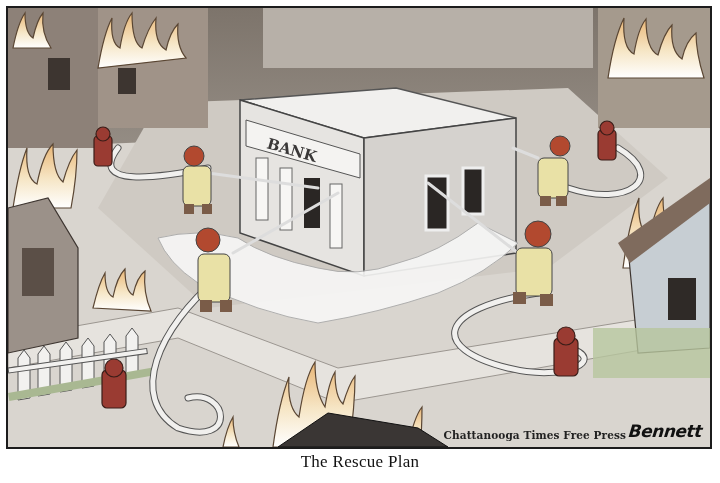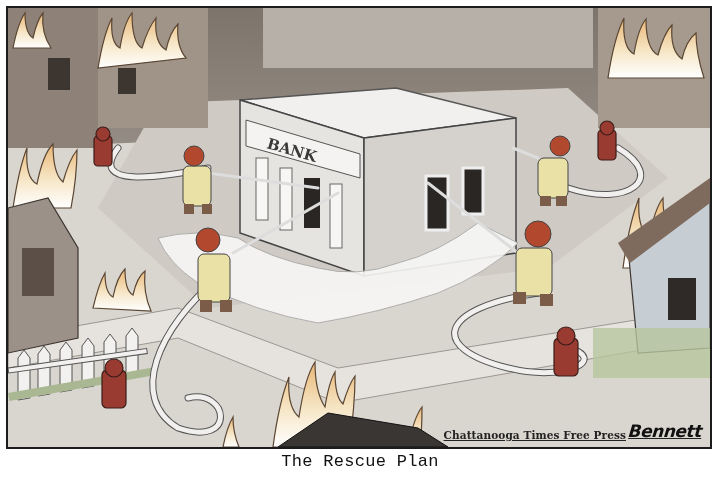--- a/index.html
+++ b/index.html
@@ -9,29 +9,29 @@
     }
     .panel {
       position: absolute; left: 6px; top: 6px; width: 706px; height: 443px;
       border: 2px solid #1c1c1c; box-sizing: border-box; overflow: hidden;
       background: #b9b4ad;
     }
     .panel svg { position: absolute; left: 0; top: 0; }
     .credit {
       position: absolute; right: 8px; bottom: 6px;
       font-family: "DejaVu Serif", serif; font-weight: bold; font-size: 10.5px;
-      color: #222; letter-spacing: 0.1px; display: flex; align-items: flex-end; gap: 3px; text-decoration: underline;
+      color: #222; letter-spacing: 0.1px; display: flex; align-items: flex-end; gap: 3px;
     }
     .credit .sig {
       font-family: "DejaVu Sans", sans-serif; font-size: 17px; font-weight: bold;
       color: #111; font-style: italic; letter-spacing: -0.5px; transform: skewX(-6deg);
     }
     .caption {
       position: absolute; left: 0; top: 452px; width: 720px; text-align: center;
-      font-family: Liberation Mono, monospace; font-size: 17px; color: #111;
+      font-family: Liberation Serif, serif; font-size: 17px; color: #111;
       letter-spacing: 0.3px;
     }
     .bank-label {
       font-family: "DejaVu Serif", serif; font-weight: bold; fill: #3a3838;
     }
   </style>
 </head>
 <body>
 
 <div class="panel">

